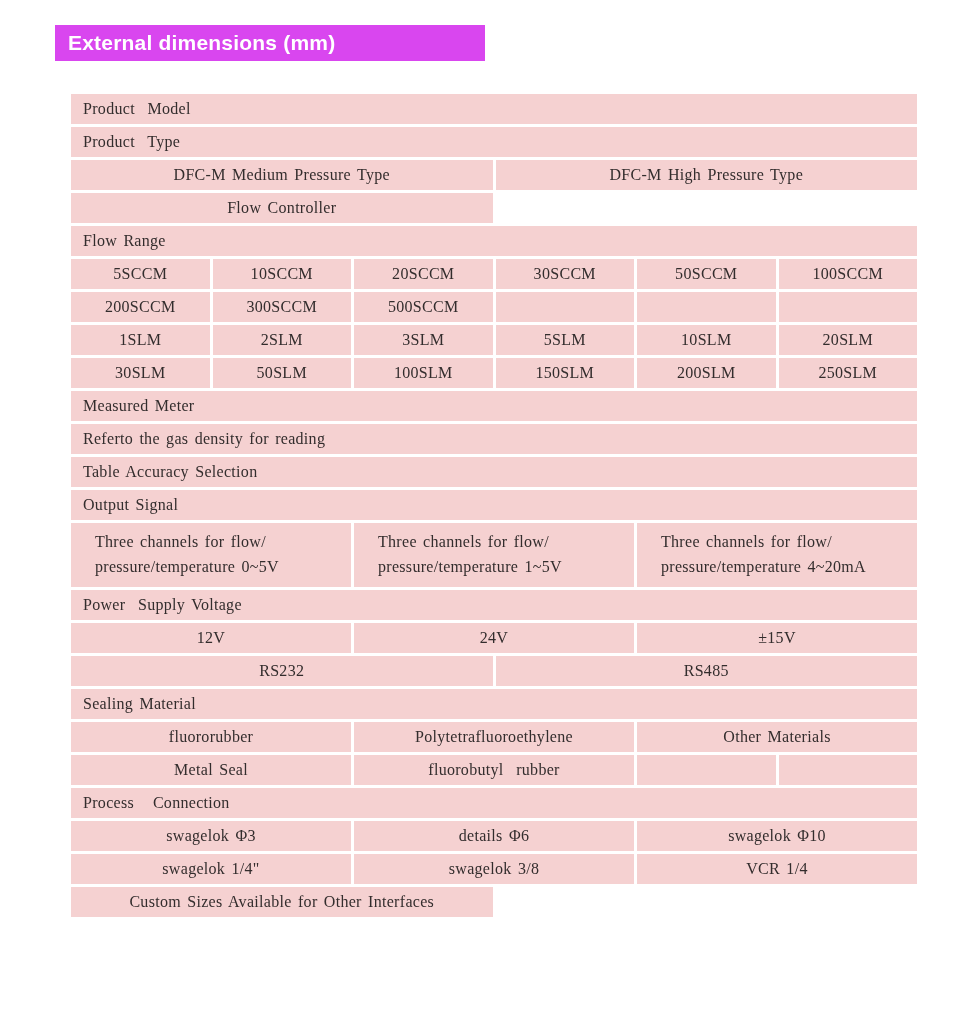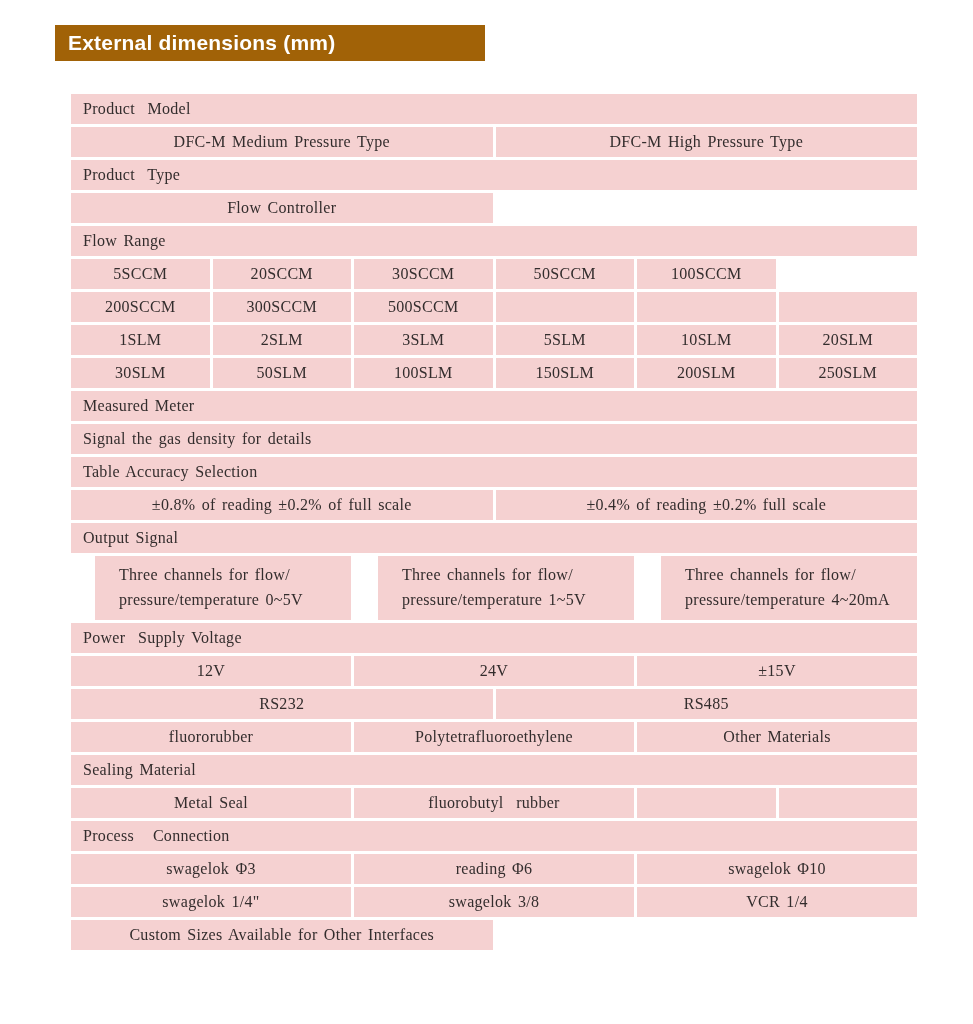--- a/index.html
+++ b/index.html
@@ -11,21 +11,21 @@
     width: 973px;
     height: 1024px;
     overflow: hidden;
     font-family: "Liberation Serif", "DejaVu Serif", serif;
     color: #332d2d;
   }
   .banner {
     margin: 25px 0 0 55px;
     width: 430px;
     height: 36px;
-    background: #a16207;
+    background: #d946ef;
     display: flex;
     align-items: center;
   }
   .banner-title {
     color: #ffffff;
     font-family: "Liberation Sans", "DejaVu Sans", sans-serif;
     font-weight: 700;
     font-size: 21px;
     padding-left: 13px;
     letter-spacing: 0.2px;
@@ -55,21 +55,20 @@
     white-space: pre-wrap;
     line-height: 1.25;
   }
   .c.left {
     justify-content: flex-start;
     text-align: left;
     padding-left: 12px;
   }
   .c.pad {
     padding-left: 24px;
-    margin-left: 24px;
   }
   .c.tall {
     min-height: 64px;
     line-height: 1.55;
   }
   .s6 { grid-column: span 6; }
   .s3 { grid-column: span 3; }
   .s2 { grid-column: span 2; }
   .s1 { grid-column: span 1; }
 </style>
@@ -80,38 +79,39 @@
   <span class="banner-title">External dimensions (mm)</span>
 </div>
 
 <div class="spec-table">
 
   <div class="row">
     <div class="c s6 left">Product  Model</div>
   </div>
 
   <div class="row">
+    <div class="c s6 left">Product  Type</div>
+  </div>
+
+  <div class="row">
     <div class="c s3">DFC-M Medium Pressure Type</div>
     <div class="c s3">DFC-M High Pressure Type</div>
   </div>
 
   <div class="row">
-    <div class="c s6 left">Product  Type</div>
-  </div>
-
-  <div class="row">
     <div class="c s3">Flow Controller</div>
   </div>
 
   <div class="row">
     <div class="c s6 left">Flow Range</div>
   </div>
 
   <div class="row">
     <div class="c s1">5SCCM</div>
+    <div class="c s1">10SCCM</div>
     <div class="c s1">20SCCM</div>
     <div class="c s1">30SCCM</div>
     <div class="c s1">50SCCM</div>
     <div class="c s1">100SCCM</div>
   </div>
 
   <div class="row">
     <div class="c s1">200SCCM</div>
     <div class="c s1">300SCCM</div>
     <div class="c s1">500SCCM</div>
@@ -136,31 +136,27 @@
     <div class="c s1">150SLM</div>
     <div class="c s1">200SLM</div>
     <div class="c s1">250SLM</div>
   </div>
 
   <div class="row">
     <div class="c s6 left">Measured Meter</div>
   </div>
 
   <div class="row">
-    <div class="c s6 left">Signal the gas density for details</div>
+    <div class="c s6 left">Referto the gas density for reading</div>
   </div>
 
   <div class="row">
     <div class="c s6 left">Table Accuracy Selection</div>
   </div>
 
-  <div class="row">
-    <div class="c s3">±0.8% of reading ±0.2% of full scale</div>
-    <div class="c s3">±0.4% of reading ±0.2% full scale</div>
-  </div>
 
   <div class="row">
     <div class="c s6 left">Output Signal</div>
   </div>
 
   <div class="row">
     <div class="c s2 tall left pad">Three channels for flow/
 pressure/temperature 0~5V</div>
     <div class="c s2 tall left pad">Three channels for flow/
 pressure/temperature 1~5V</div>
@@ -178,43 +174,43 @@
     <div class="c s2">±15V</div>
   </div>
 
 
   <div class="row">
     <div class="c s3">RS232</div>
     <div class="c s3">RS485</div>
   </div>
 
   <div class="row">
+    <div class="c s6 left">Sealing Material</div>
+  </div>
+
+  <div class="row">
     <div class="c s2">fluororubber</div>
     <div class="c s2">Polytetrafluoroethylene</div>
     <div class="c s2">Other Materials</div>
   </div>
 
   <div class="row">
-    <div class="c s6 left">Sealing Material</div>
-  </div>
-
-  <div class="row">
     <div class="c s2">Metal Seal</div>
     <div class="c s2">fluorobutyl  rubber</div>
     <div class="c s1"></div>
     <div class="c s1"></div>
   </div>
 
   <div class="row">
     <div class="c s6 left">Process   Connection</div>
   </div>
 
   <div class="row">
     <div class="c s2">swagelok Φ3</div>
-    <div class="c s2">reading Φ6</div>
+    <div class="c s2">details Φ6</div>
     <div class="c s2">swagelok Φ10</div>
   </div>
 
   <div class="row">
     <div class="c s2">swagelok 1/4"</div>
     <div class="c s2">swagelok 3/8</div>
     <div class="c s2">VCR 1/4</div>
   </div>
 
   <div class="row">

